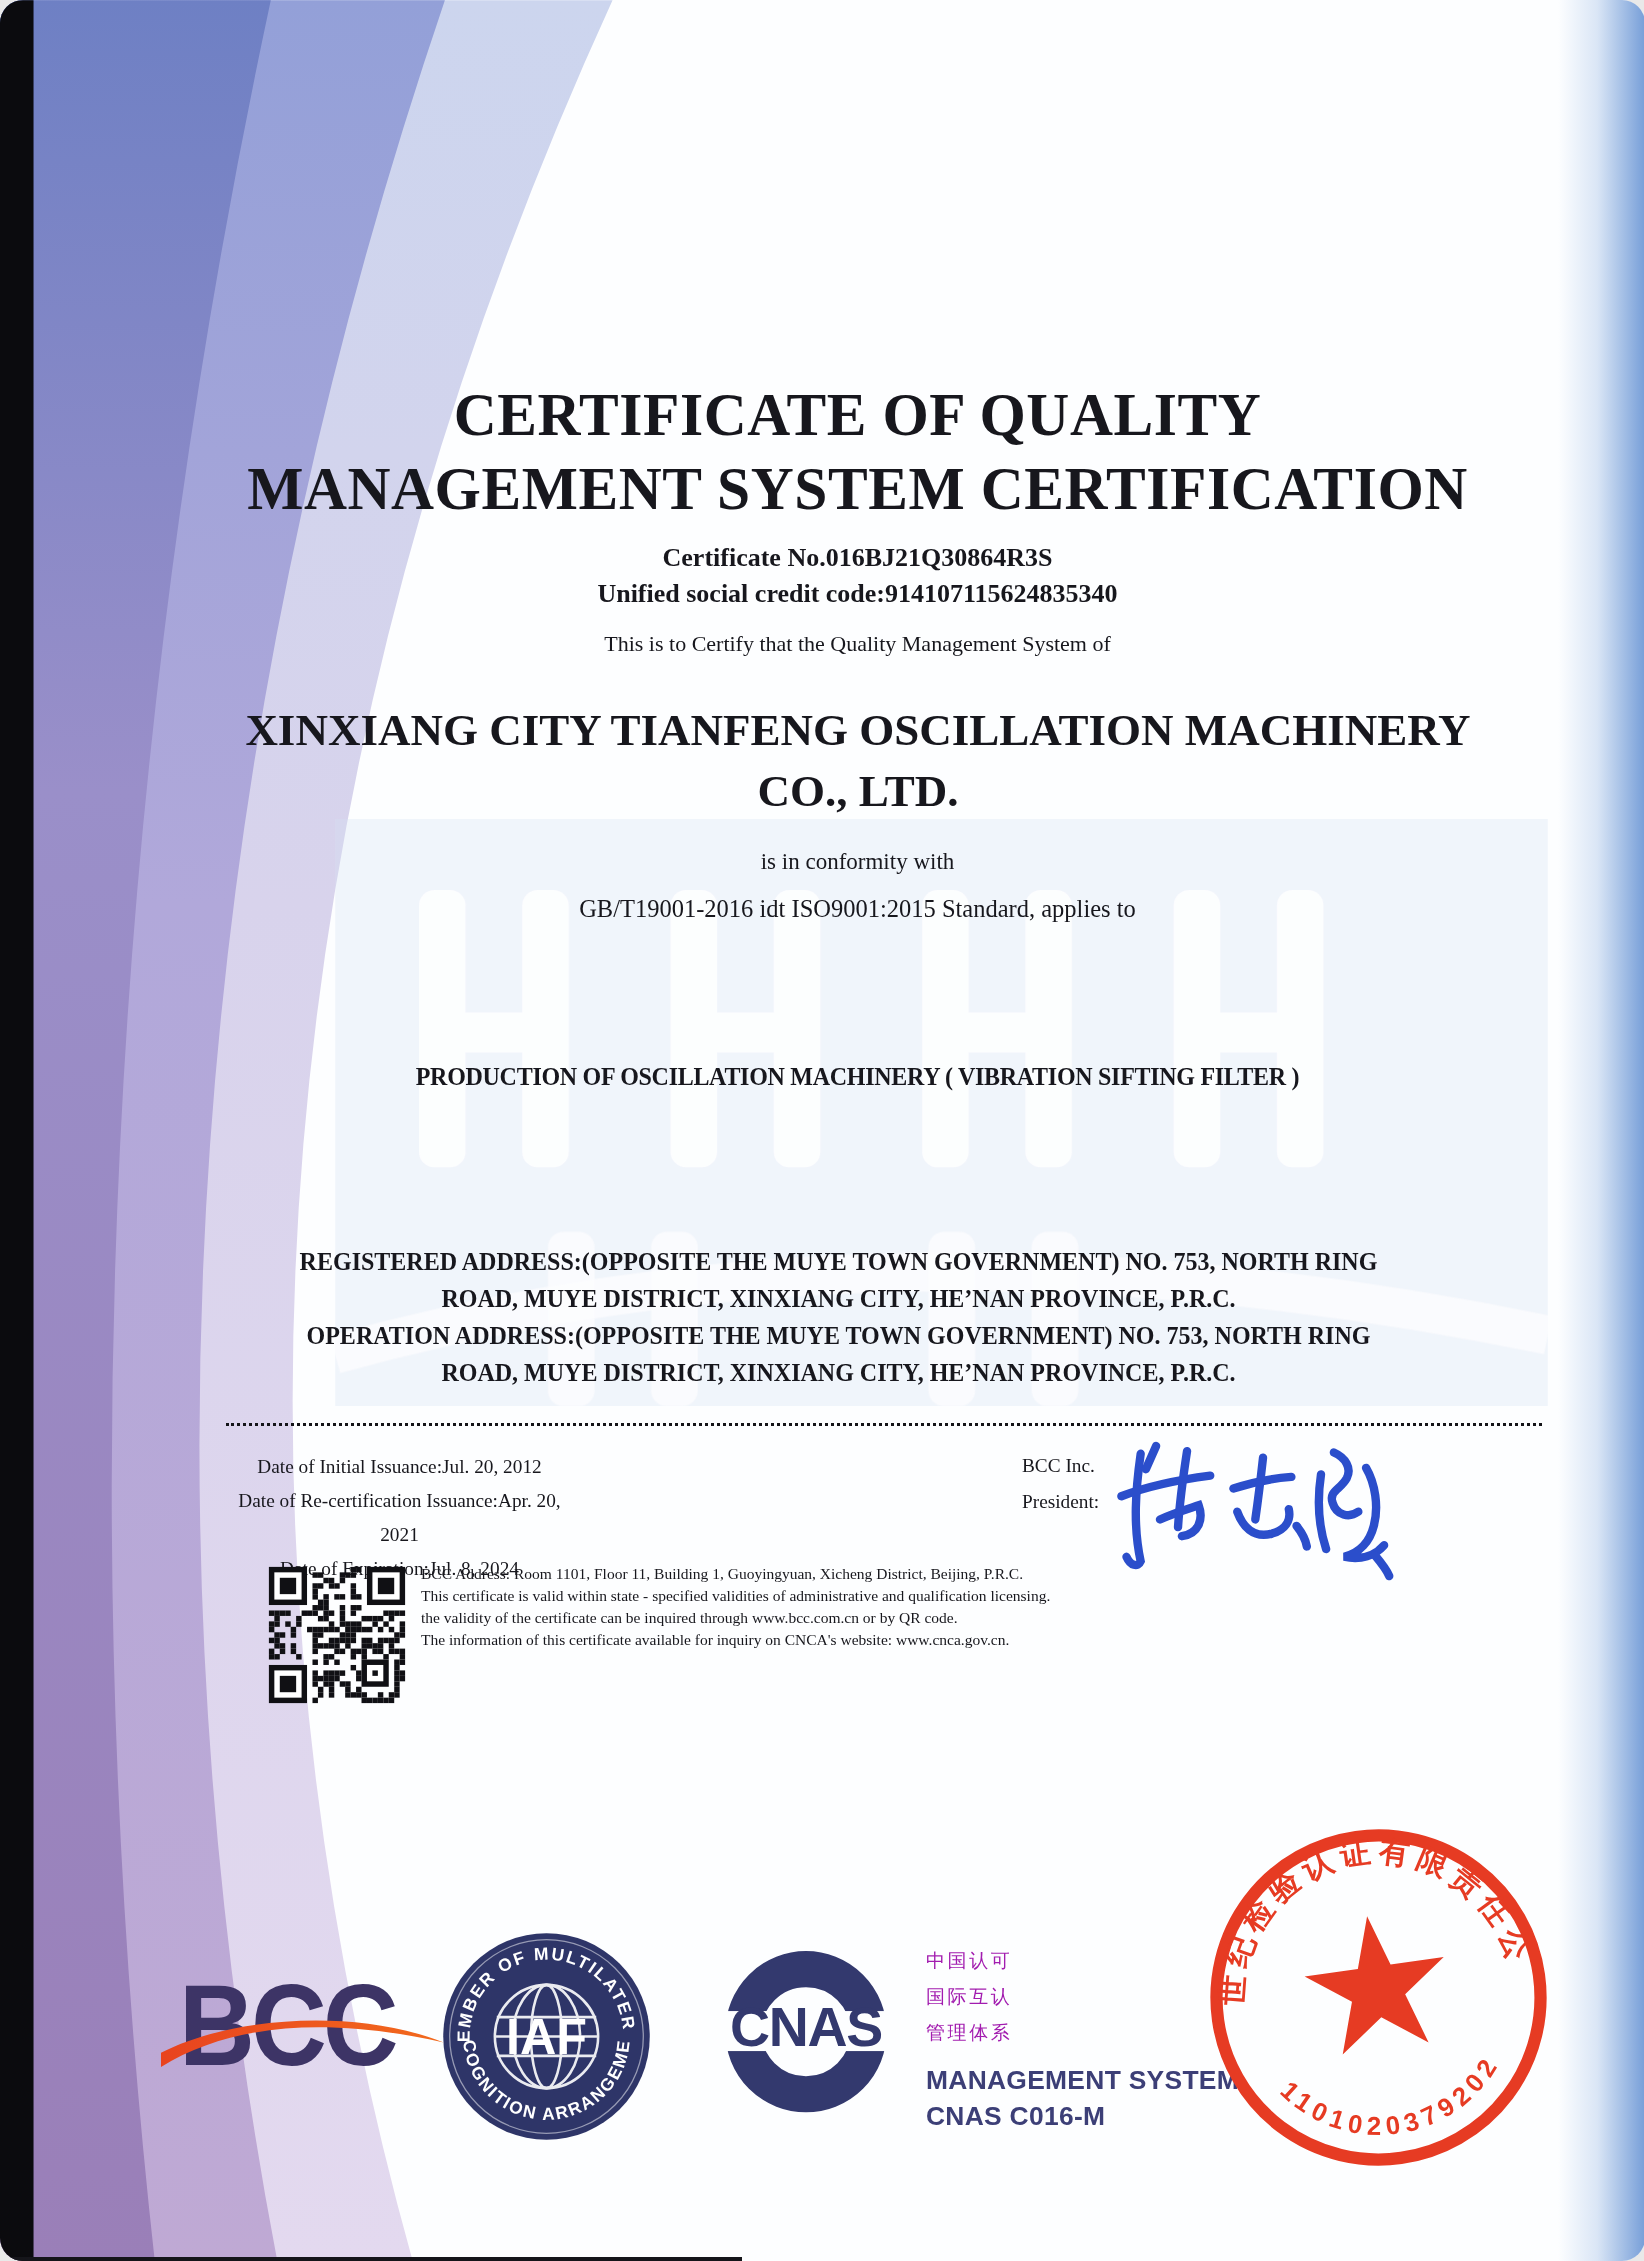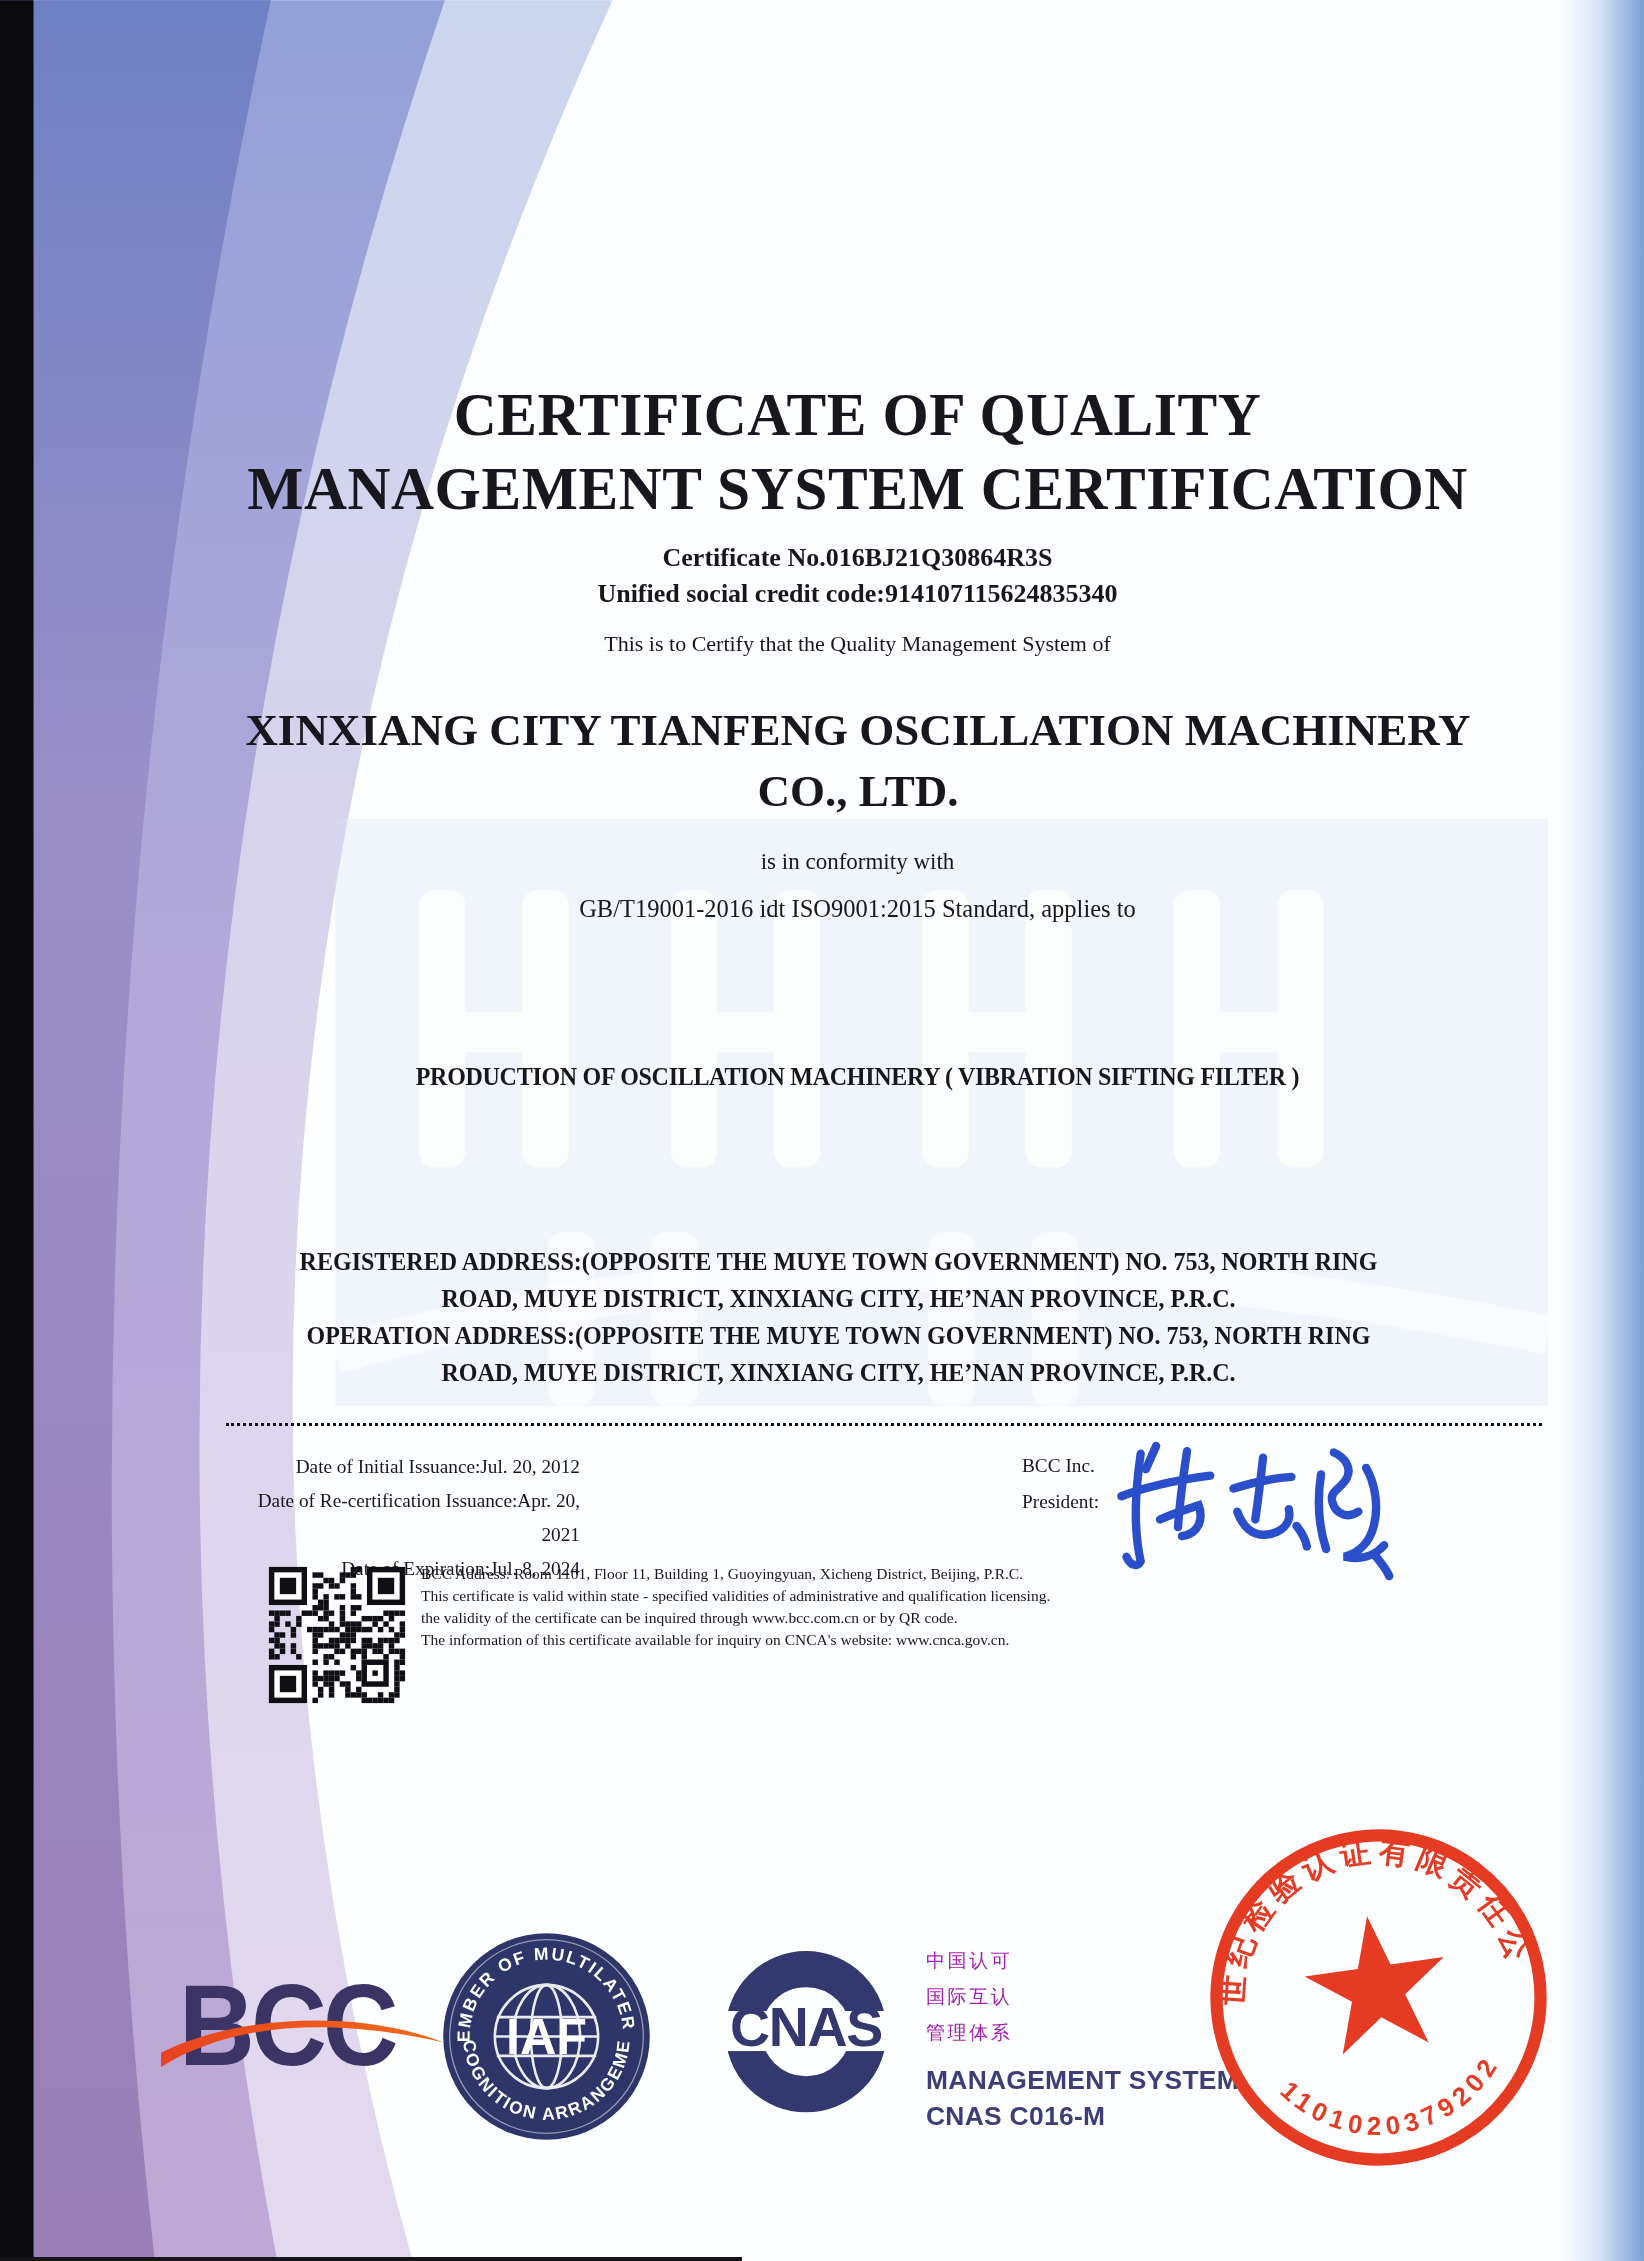--- a/index.html
+++ b/index.html
@@ -1,30 +1,30 @@
 <!DOCTYPE html>
 <html style="font-size:10.3px"><head>
 <meta charset="utf-8">
 <style>
   html,body{margin:0;padding:0;background:#e9e9e9;}
   .page{position:relative;width:1645px;height:2261px;background:#fdfeff;overflow:hidden;
-        font-family:"Liberation Serif",serif;color:#17171d;}
+        font-family:"Liberation Serif",serif;color:#17171d;border-radius:23px;}
   .abs{position:absolute;}
   .ctr{text-align:center;}
   .layer0{z-index:0;} .layer1{z-index:1;} .layer2{z-index:2;}
   .title{font-size:62px;font-weight:bold;line-height:74px;letter-spacing:0.6px;transform:scaleX(.96);}
   .certno{font-size:26px;font-weight:bold;line-height:36px;}
   .plain34{font-size:22px;}
   .company{font-size:45px;font-weight:bold;line-height:61px;letter-spacing:0px;}
   .conf{font-size:23px;line-height:32px;}
   .std{font-size:24.5px;line-height:32px;margin-top:8px;}
   .scope{font-size:24.5px;font-weight:bold;letter-spacing:-0.3px;transform:scaleX(.98);}
   .addr{font-size:24.5px;font-weight:bold;line-height:37px;transform:scaleX(.98);}
   .dotline{border-top:3.2px dotted #141418;height:0;}
-  .dates{font-size:19.3px;line-height:34px;text-align:right;}
+  .dates{font-size:19.3px;line-height:34px;}
   .issuer{font-size:19.3px;line-height:36px;}
   .fine{font-size:15.5px;line-height:22px;}
   .cjkcap{font-size:19px;line-height:36px;color:#a21caf;letter-spacing:2.6px;}
   .encap{font-size:26.4px;font-weight:bold;color:#3c3f77;font-family:"Liberation Sans",sans-serif;line-height:36px;letter-spacing:0.3px;}
   .bccword{font-family:"Liberation Sans",sans-serif;font-weight:bold;font-size:103px;color:#3d3466;
            letter-spacing:-3.9px;transform:scale(1.02,1.12);transform-origin:left top;line-height:103px;}
   .rightstrip{top:0;right:0;width:87px;height:2261px;
       background:linear-gradient(90deg, rgba(127,167,221,0) 0%, rgba(127,167,221,.28) 45%, rgba(104,148,212,.9) 100%);}
   .botline{left:0;bottom:0;width:742px;height:3.9px;background:#15151a;}
   svg text{font-family:"Liberation Sans",sans-serif;}

